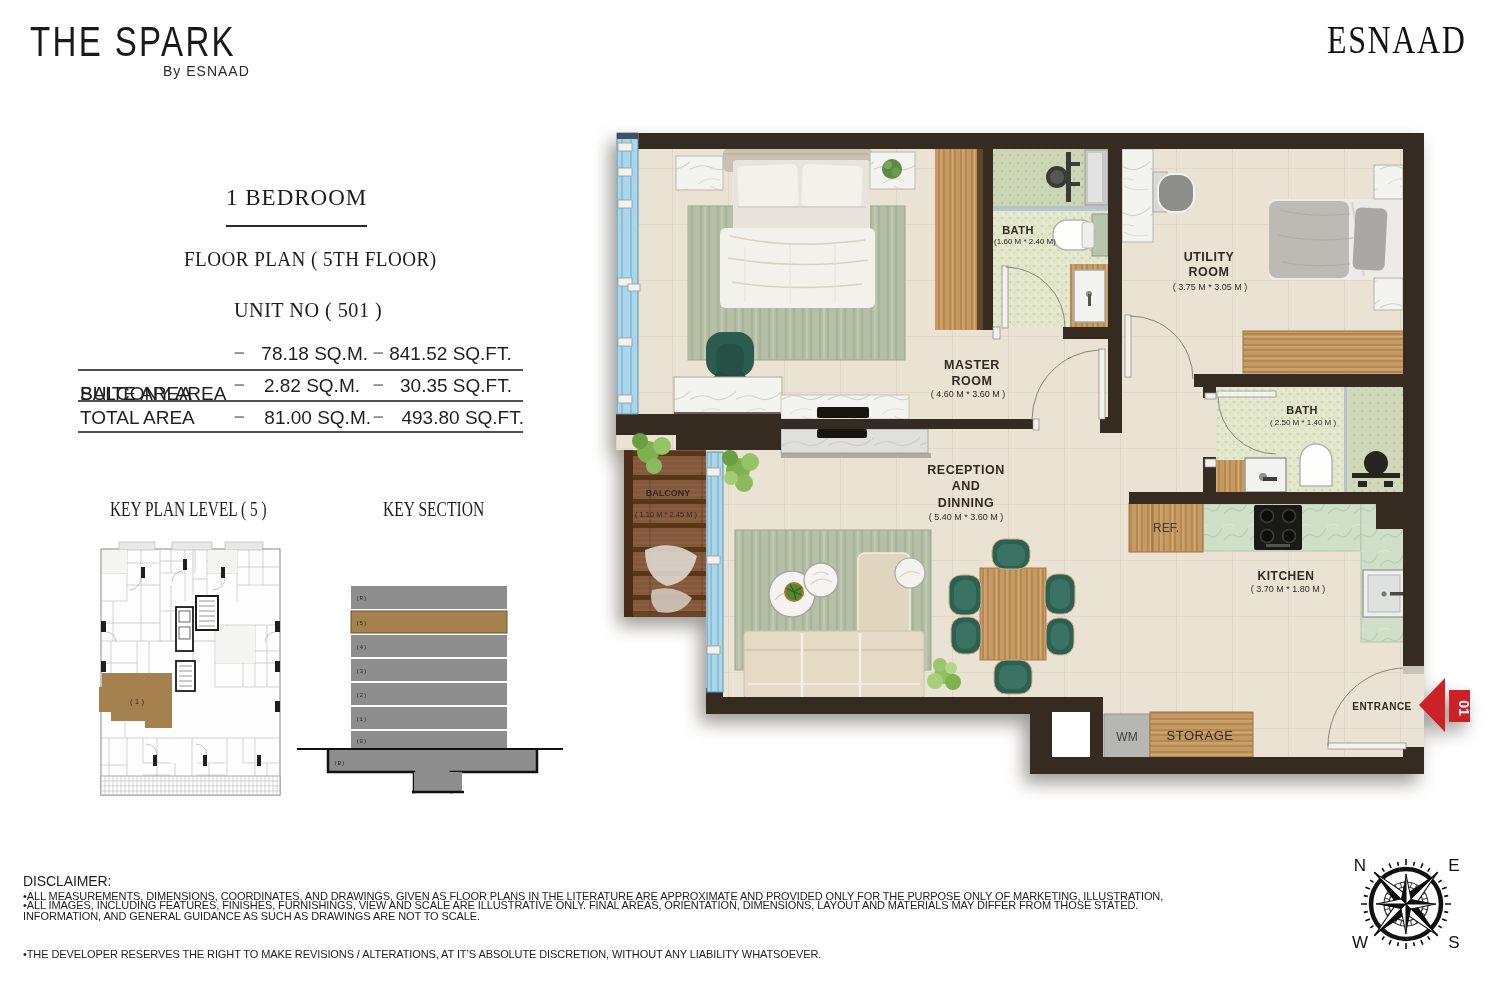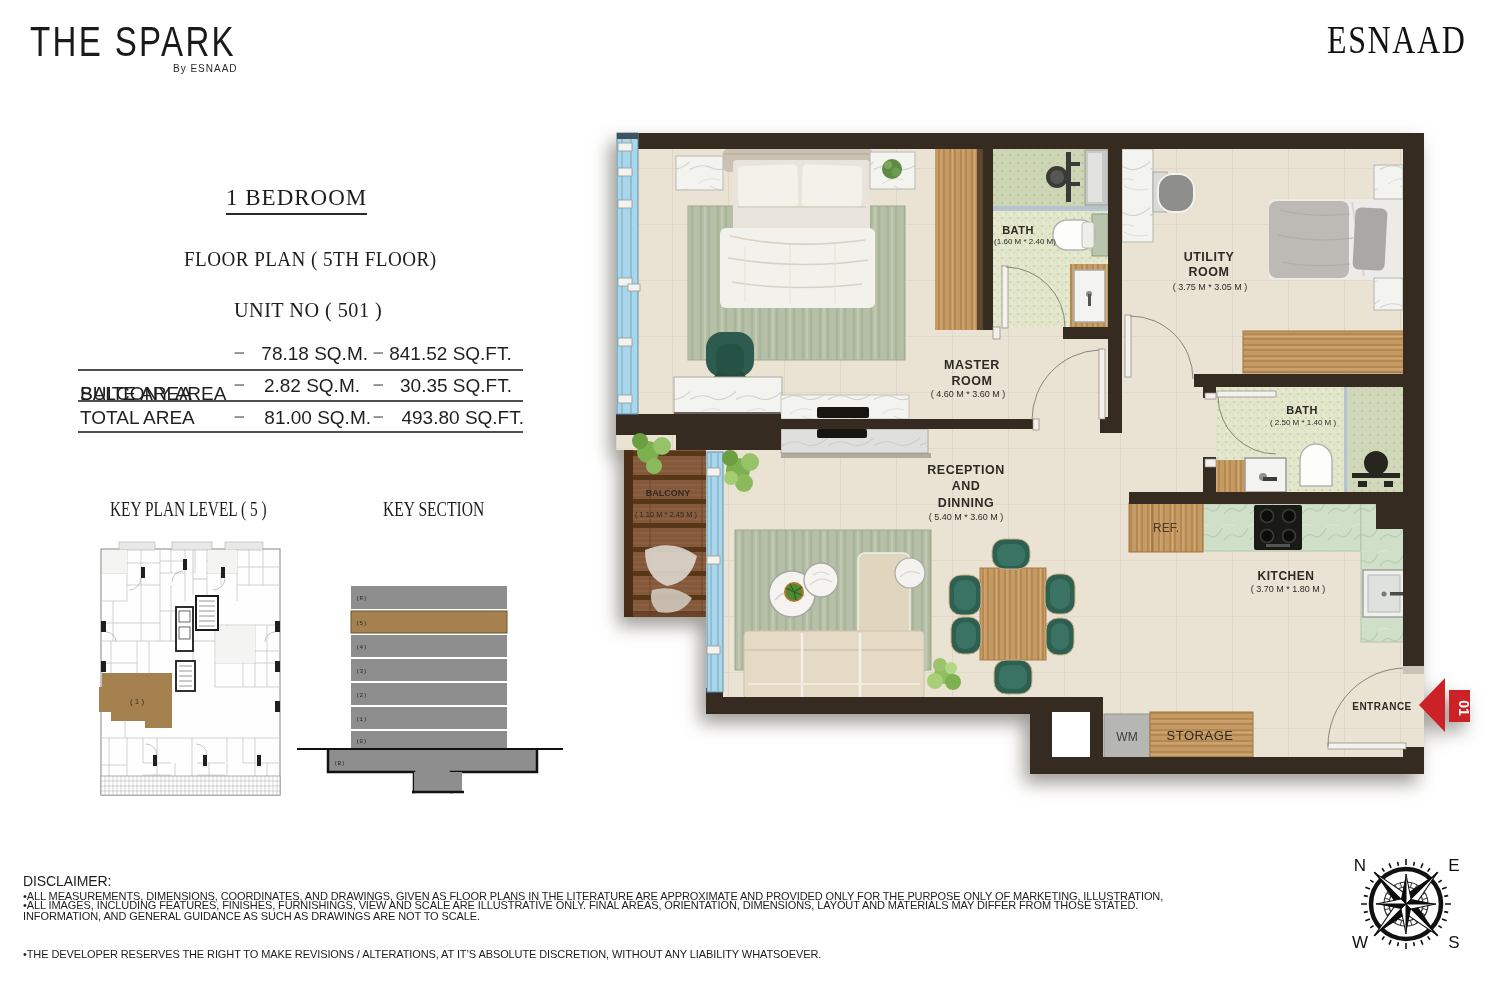--- a/index.html
+++ b/index.html
@@ -5,25 +5,25 @@
   html,body{margin:0;padding:0;background:#ffffff;width:1500px;height:987px;overflow:hidden;}
   body{font-family:"Liberation Sans", sans-serif;position:relative;}
   .abs{position:absolute;}
   .serif{font-family:"Liberation Serif", serif;}
 </style>
 </head>
 <body>
 
 <div class="abs" style="left:30px;top:17px;font-size:43px;letter-spacing:3px;color:#1a1a1a;white-space:nowrap;transform:scale(0.77,1);transform-origin:left top;">THE SPARK</div>
 
-<div class="abs" style="left:173px;top:63px;font-size:10px;color:#2a2a2a;letter-spacing:1px;">By ESNAAD</div>
+<div class="abs" style="left:163px;top:63px;font-size:14px;color:#2a2a2a;letter-spacing:1px;">By ESNAAD</div>
 
 <div class="abs serif" style="left:1327px;top:16px;font-size:40px;color:#111;letter-spacing:2px;white-space:nowrap;transform:scale(0.8,1);transform-origin:left top;">ESNAAD</div>
 
-<div class="abs serif" style="left:226px;top:185px;font-size:23px;color:#1d1d1d;letter-spacing:1px;border-bottom:2px solid #2a2a2a;padding-bottom:2px;">1 BEDROOM</div>
+<div class="abs serif" style="left:226px;top:185px;font-size:23px;color:#1d1d1d;letter-spacing:1px;border-bottom:2px solid #2a2a2a;padding-bottom:14px;">1 BEDROOM</div>
 
 <div class="abs serif" style="left:184px;top:246px;font-size:22px;color:#1d1d1d;letter-spacing:0.5px;white-space:nowrap;transform:scale(0.87,1);transform-origin:left top;">FLOOR PLAN ( 5TH FLOOR)</div>
 
 <div class="abs serif" style="left:234px;top:297px;font-size:22px;color:#1d1d1d;letter-spacing:0.5px;white-space:nowrap;transform:scale(0.92,1);transform-origin:left top;">UNIT NO ( 501 )</div>
 
 <div class="abs" id="areatable" style="left:78px;top:337px;width:447px;font-size:19px;color:#1f1f1f;">
   <div style="position:absolute;left:2px;top:6px;margin-top:40px;">SUITE AREA</div>
   <div style="position:absolute;left:156px;top:4px;color:#909090;font-weight:bold;">–</div>
   <div style="position:absolute;left:153px;top:6px;width:137px;text-align:right;white-space:nowrap;">78.18 SQ.M.</div>
   <div style="position:absolute;left:295px;top:4px;color:#909090;font-weight:bold;">–</div>

